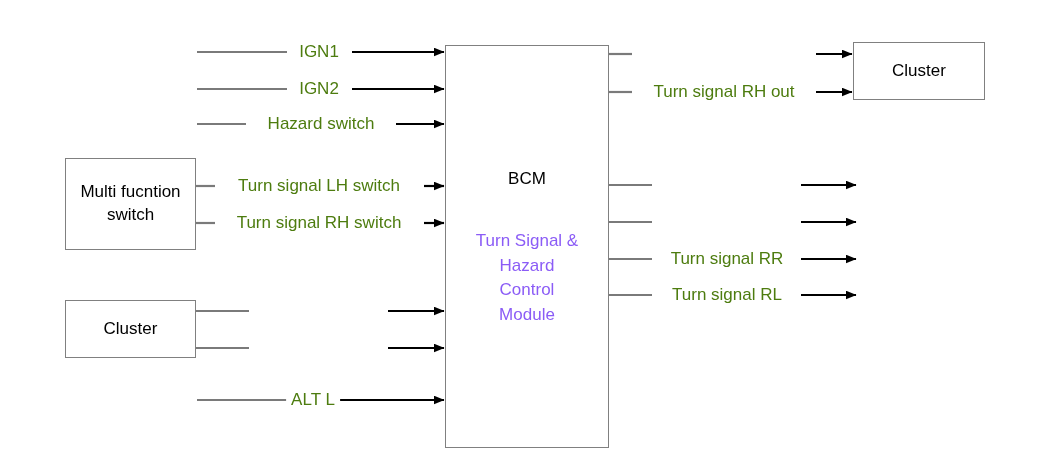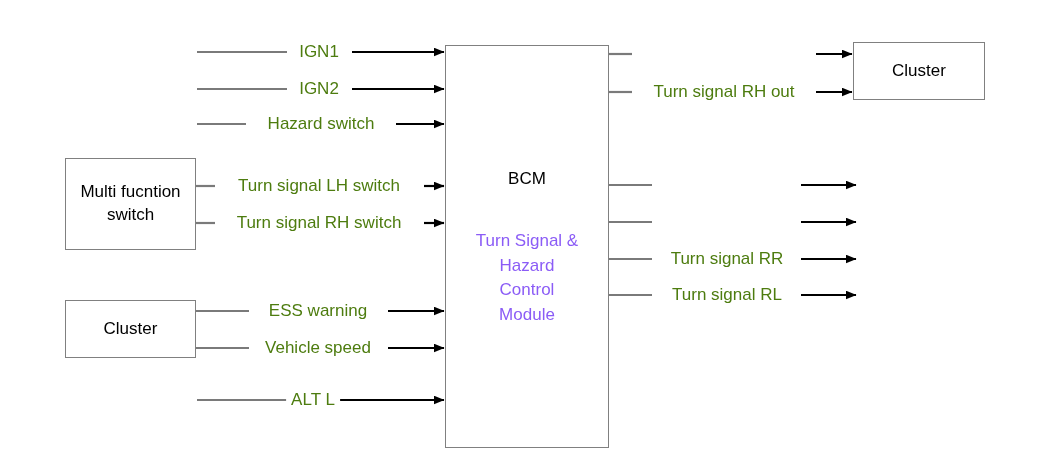--- a/index.html
+++ b/index.html
@@ -137,21 +137,19 @@
 
   <div class="node-box box-label" style="left:65px; top:300px; width:131px; height:58px;">Cluster</div>
 
   <div class="node-box box-label" style="left:853px; top:42px; width:132px; height:58px;">Cluster</div>
 
   <div class="wire-label" style="left:319px; top:52px;">IGN1</div>
   <div class="wire-label" style="left:319px; top:89px;">IGN2</div>
   <div class="wire-label" style="left:321px; top:124px;">Hazard switch</div>
   <div class="wire-label" style="left:319px; top:186px;">Turn signal LH switch</div>
   <div class="wire-label" style="left:319px; top:223px;">Turn signal RH switch</div>
-  <div class="wire-label" style="left:318px; top:311px;">ESS warning</div>
-  <div class="wire-label" style="left:318px; top:348px;">Vehicle speed</div>
   <div class="wire-label" style="left:313px; top:400px;">ALT L</div>
 
   <div class="wire-label" style="left:724px; top:92px;">Turn signal RH out</div>
   <div class="wire-label" style="left:727px; top:259px;">Turn signal RR</div>
   <div class="wire-label" style="left:727px; top:295px;">Turn signal RL</div>
 
 </div>
 
 </body></html>

